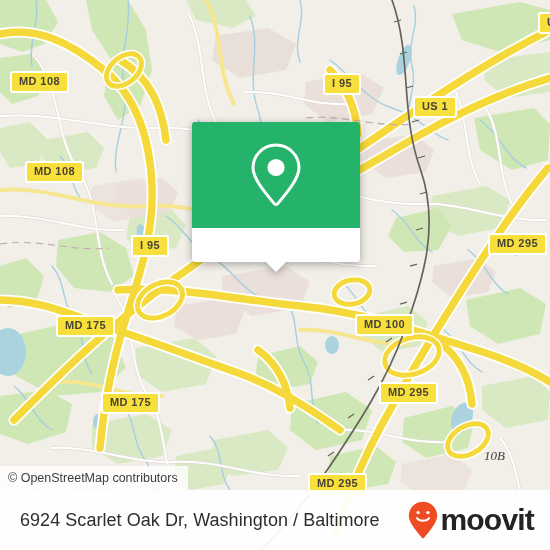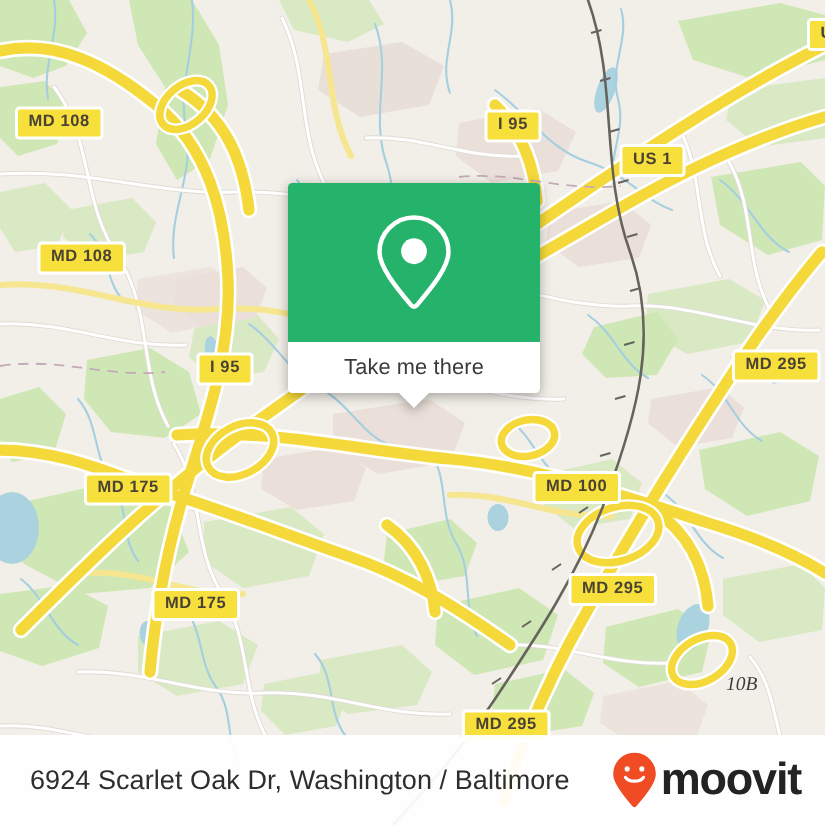--- a/index.html
+++ b/index.html
@@ -378,25 +378,27 @@
   </div>
 
   <div id="popup-card">
     <div class="card-head">
       <svg width="56" height="68" viewBox="0 0 56 68">
         <path d="M28 4 C15.3 4 5 14.3 5 27 C5 37 16 50.5 26.2 62.6 C27.1 63.7 28.9 63.7 29.8 62.6 C40 50.5 51 37 51 27 C51 14.3 40.7 4 28 4 Z" fill="none" stroke="#ffffff" stroke-width="3"></path>
         <circle cx="28" cy="26.5" r="8.6" fill="#ffffff"></circle>
       </svg>
     </div>
     <div class="card-foot">
-      <span class="cta">Take me there</span>
       <span class="tail"></span>
     </div>
   </div>
 
+  <div id="attribution">
+    <span>© OpenStreetMap contributors</span>
+  </div>
 
   <div id="bottom-bar">
     <span class="addr">6924 Scarlet Oak Dr, Washington / Baltimore</span>
 
     <div id="brand">
       <svg width="30" height="38" viewBox="0 0 30 38">
         <path d="M15 0.8 C7.1 0.8 0.8 7.1 0.8 15 C0.8 22.2 10.3 32.2 13.9 36.7 C14.5 37.4 15.5 37.4 16.1 36.7 C19.7 32.2 29.2 22.2 29.2 15 C29.2 7.1 22.9 0.8 15 0.8 Z" fill="#ef4c23"></path>
         <circle cx="10.1" cy="11.6" r="1.7" fill="#ffffff"></circle>
         <circle cx="19.9" cy="11.6" r="1.7" fill="#ffffff"></circle>
         <path d="M9 17.2 C11.2 20.6 18.8 20.6 21 17.2" fill="none" stroke="#ffffff" stroke-width="2.1" stroke-linecap="round"></path>

